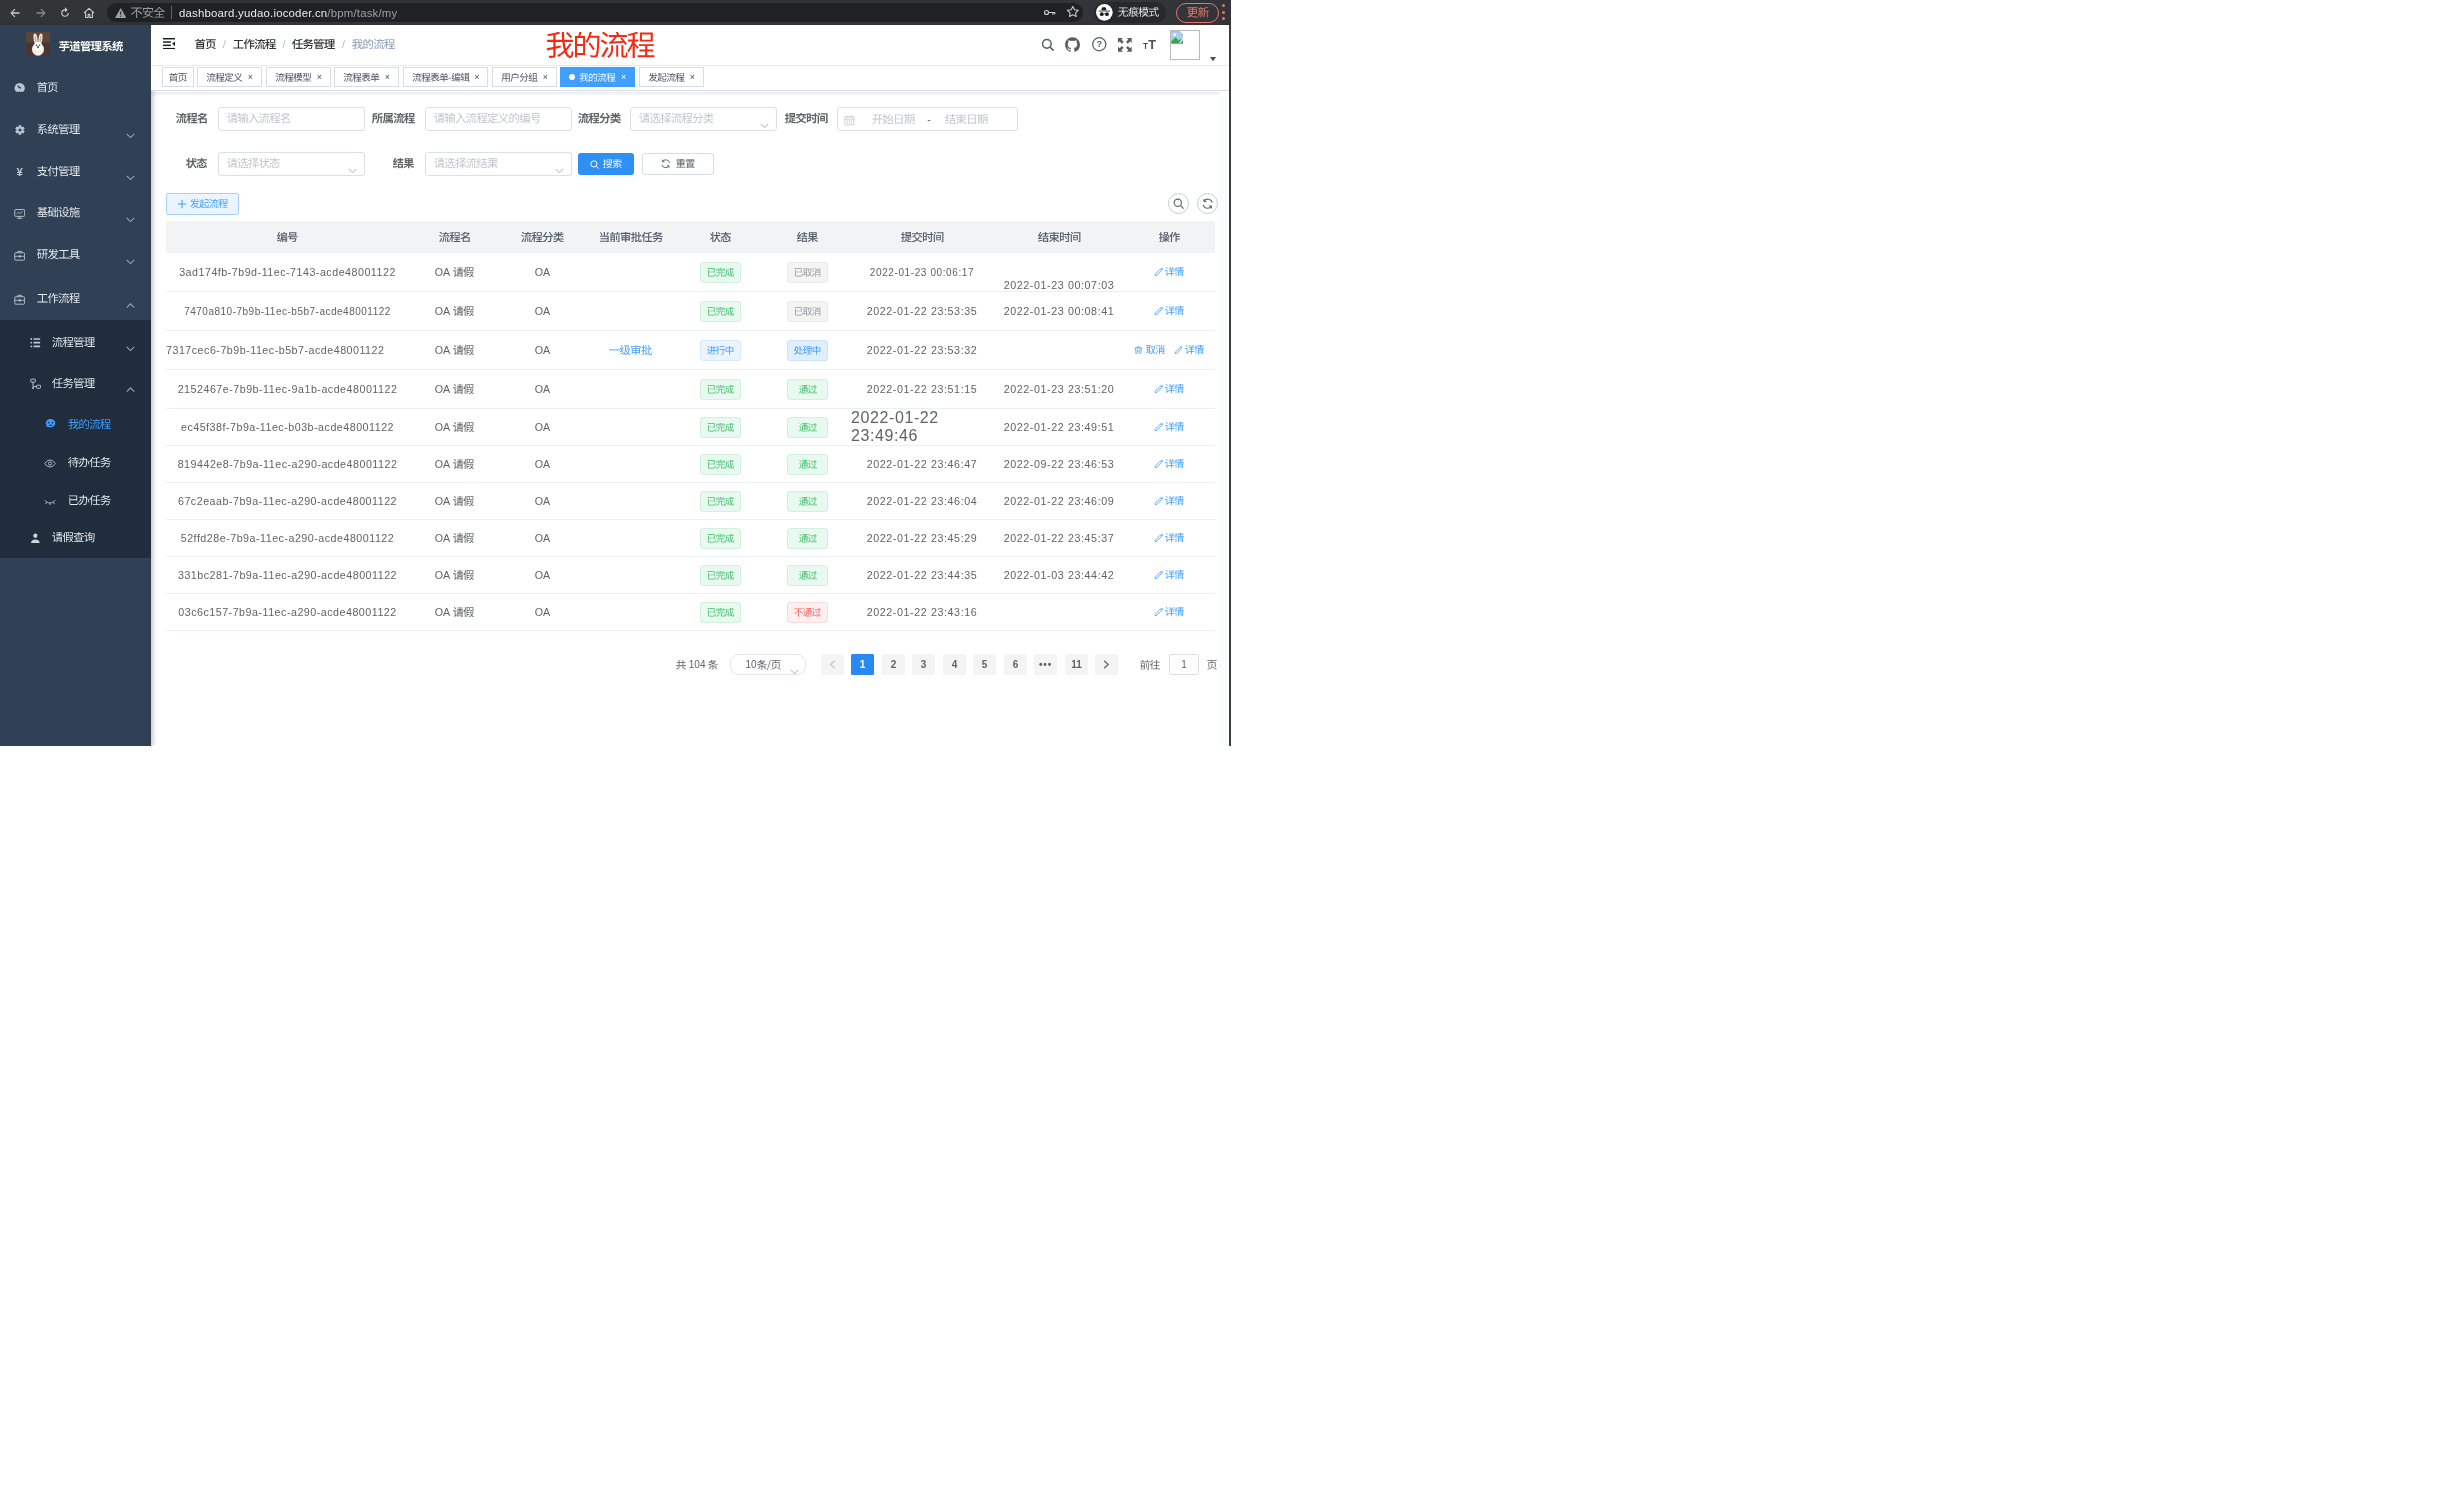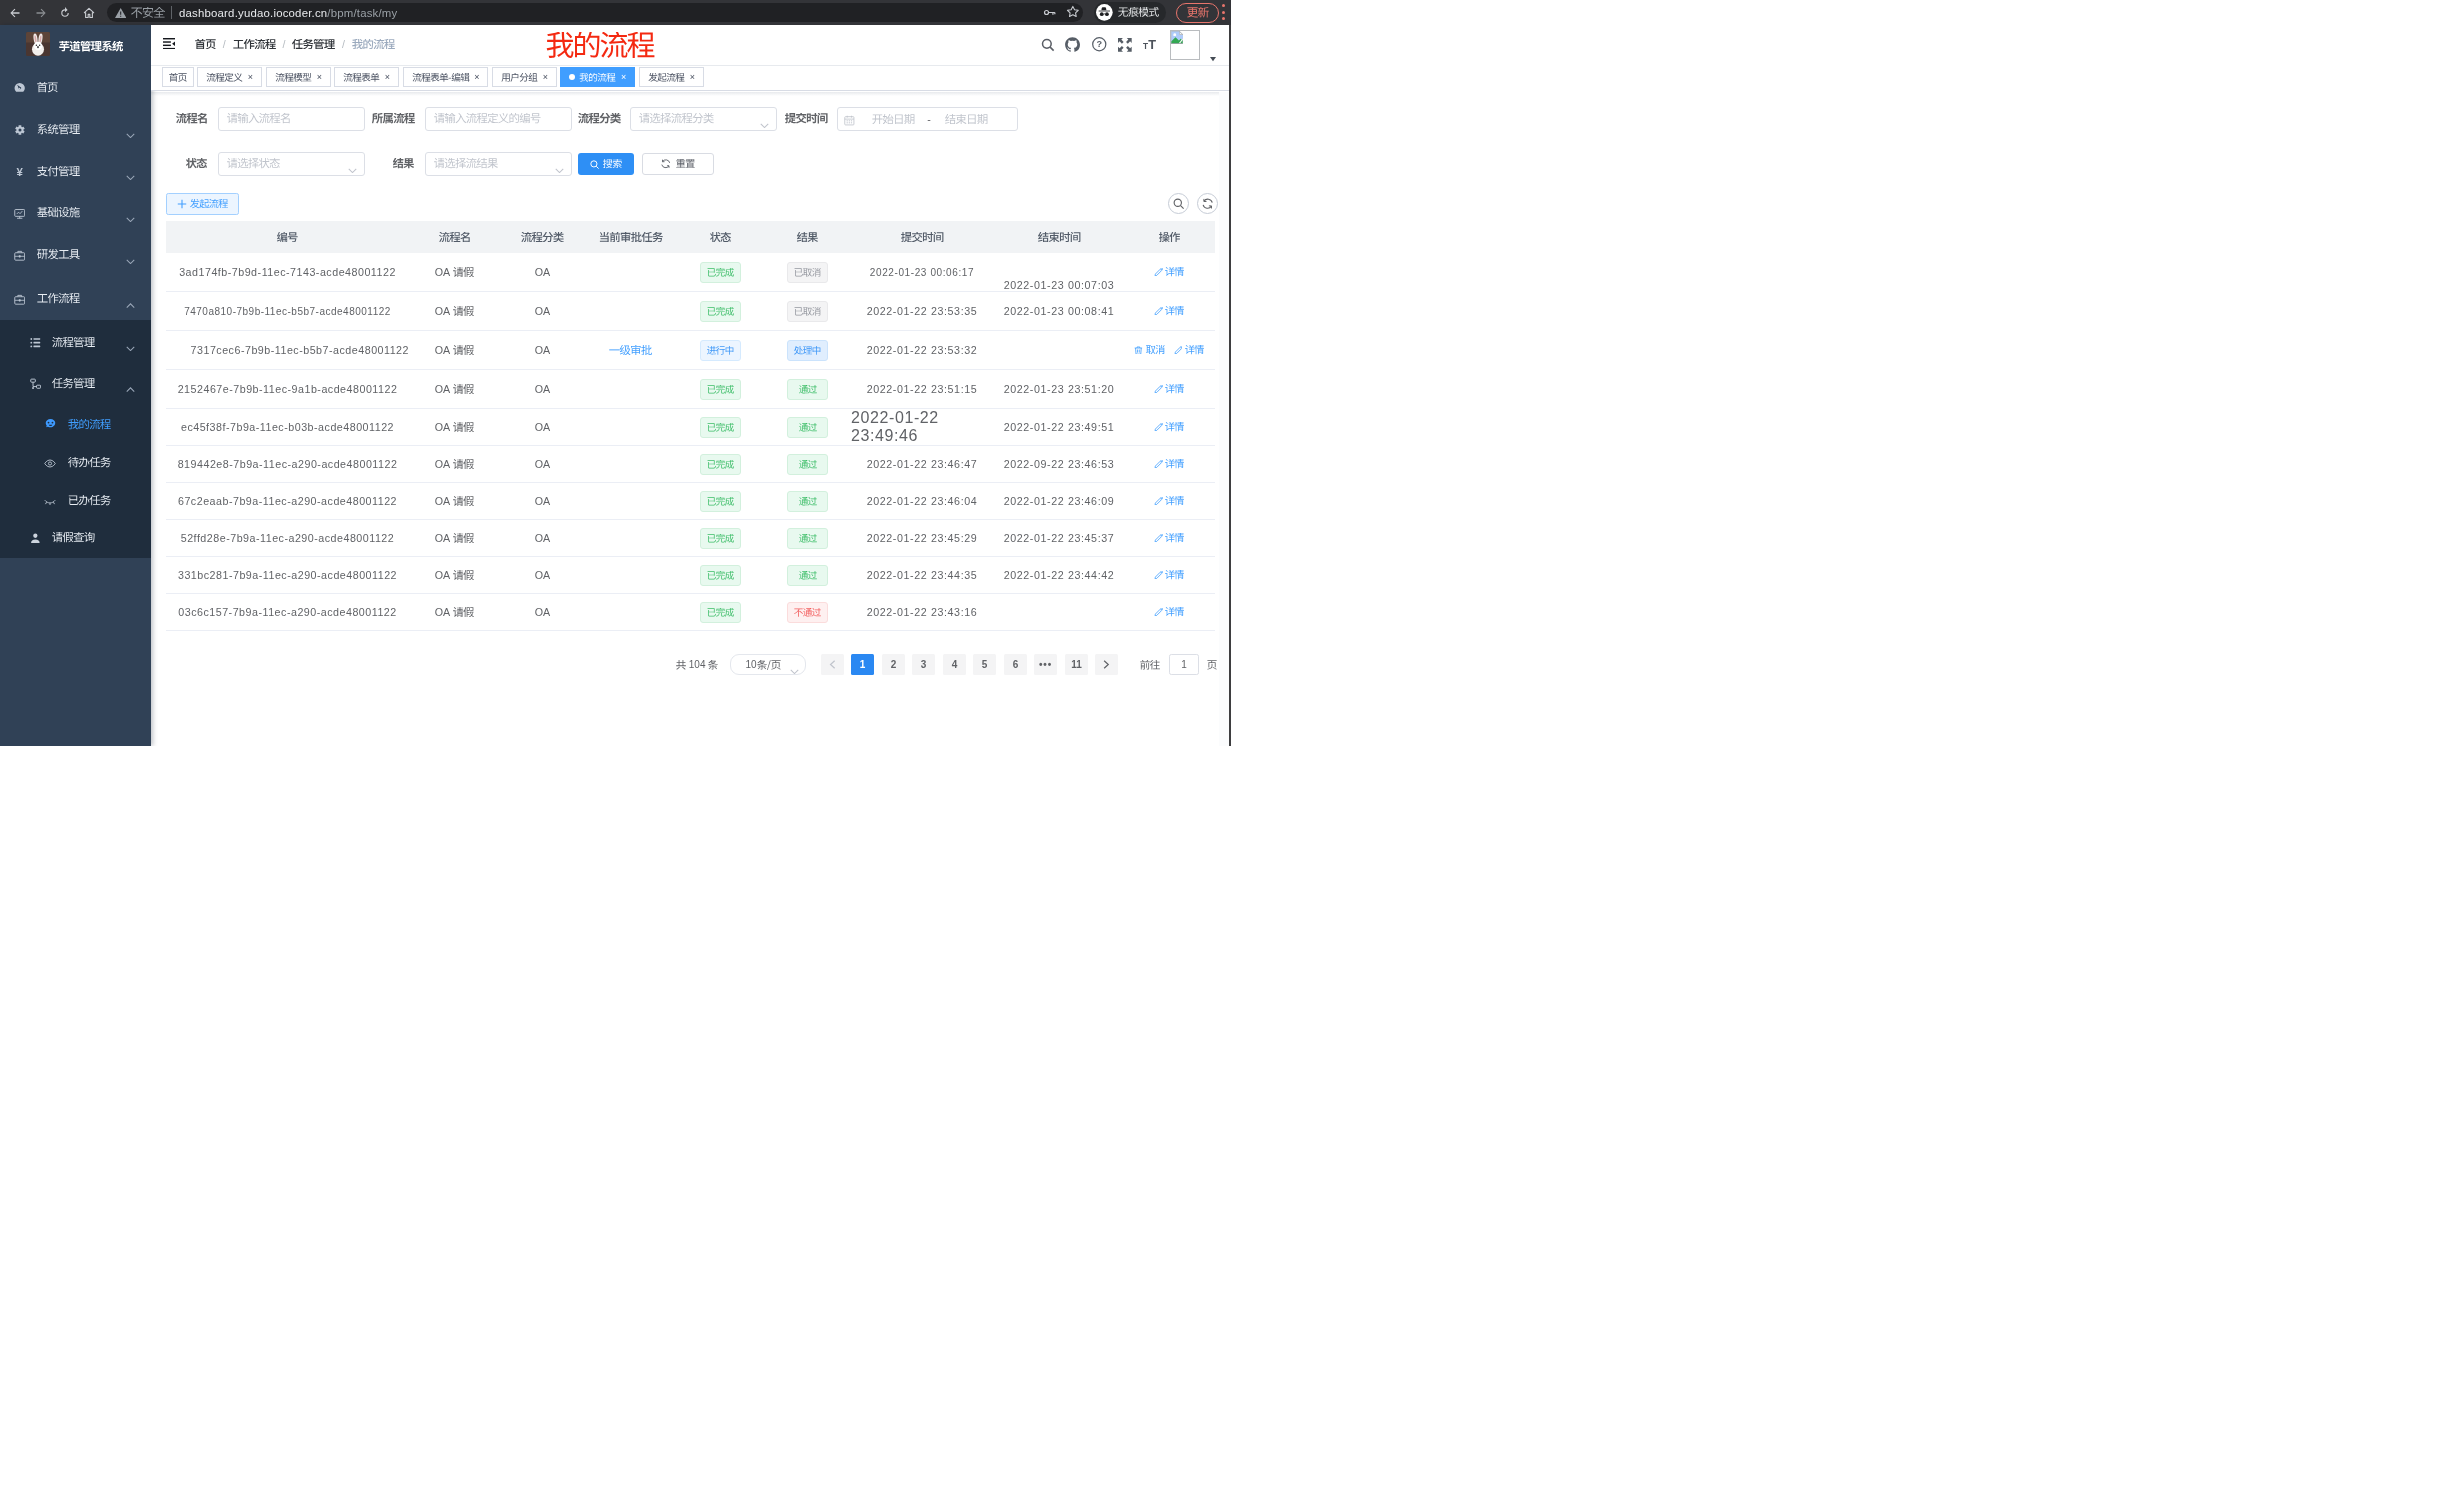--- a/index.html
+++ b/index.html
@@ -803,21 +803,21 @@
           <path d="M1.5 12.6h10" stroke="#409eff" stroke-width="1.2"></path>
         </svg>
         <svg class="cj" width="19" height="9.5" viewBox="0 0 25 12.5" fill="#409eff" style="vertical-align:-1.5px">
           <use href="#g128" transform="translate(-0.47,10.95) scale(0.01344,-0.01344)"></use>
           <use href="#g129" transform="translate(12.03,10.95) scale(0.01344,-0.01344)"></use>
         </svg>
       </span>
     </div>
   </div>
 <div class="a" style="left:166px;top:331px;width:1049px;height:39px;border-bottom:0.8px solid #ebeef5;display:flex;background:#fff">
-    <div style="width:243px;display:flex;align-items:center;justify-content:flex-end">
+    <div style="width:243px;display:flex;align-items:center;justify-content:flex-start">
       <span style="font-size:10.7px;color:#606266;letter-spacing:0.5px">7317cec6-7b9b-11ec-b5b7-acde48001122</span>
     </div>
     <div style="width:91px;display:flex;align-items:center;justify-content:center">
       <span style="font-size:10.7px;color:#606266">OA&nbsp;</span>
       <svg class="cj" width="21" height="10.7" viewBox="0 0 28 14" fill="#606266" style="vertical-align:-1.7px">
         <use href="#g41" transform="translate(-0.52,12.27) scale(0.01505,-0.01505)"></use>
         <use href="#g42" transform="translate(13.47,12.27) scale(0.01505,-0.01505)"></use>
       </svg>
     </div>
     <div style="width:85px;display:flex;align-items:center;justify-content:center">
@@ -1161,21 +1161,21 @@
         <svg class="cj" width="18" height="9" viewBox="0 0 24 12" fill="#3bbd67" style="vertical-align:-1.4px">
           <use href="#g138" transform="translate(-0.45,10.51) scale(0.0129,-0.0129)"></use>
           <use href="#g139" transform="translate(11.55,10.51) scale(0.0129,-0.0129)"></use>
         </svg>
       </span>
     </div>
     <div style="width:142px;display:flex;align-items:center;justify-content:center">
       <span style="font-size:10.7px;color:#606266;letter-spacing:0.6px">2022-01-22 23:44:35</span>
     </div>
     <div style="width:132px;display:flex;align-items:center;justify-content:center">
-      <span style="font-size:10.7px;color:#606266;letter-spacing:0.6px">2022-01-22 23:44:42</span>
+      <span style="font-size:10.7px;color:#606266;letter-spacing:0.6px">2022-01-03 23:44:42</span>
     </div>
     <div style="width:88px;display:flex;align-items:center;justify-content:center">
       <span style="display:inline-flex;align-items:center;gap:2.3px">
         <svg width="8.8" height="8.8" viewBox="0 0 13 13">
           <path d="M1.5 11.5 2 9l7-7 2 2-7 7zM10 1l2 2 .8-.8a.7.7 0 0 0 0-1L11.8.2a.7.7 0 0 0-1 0z" fill="none" stroke="#409eff" stroke-width="1.2"></path>
           <path d="M1.5 12.6h10" stroke="#409eff" stroke-width="1.2"></path>
         </svg>
         <svg class="cj" width="19" height="9.5" viewBox="0 0 25 12.5" fill="#409eff" style="vertical-align:-1.5px">
           <use href="#g128" transform="translate(-0.47,10.95) scale(0.01344,-0.01344)"></use>
           <use href="#g129" transform="translate(12.03,10.95) scale(0.01344,-0.01344)"></use>

